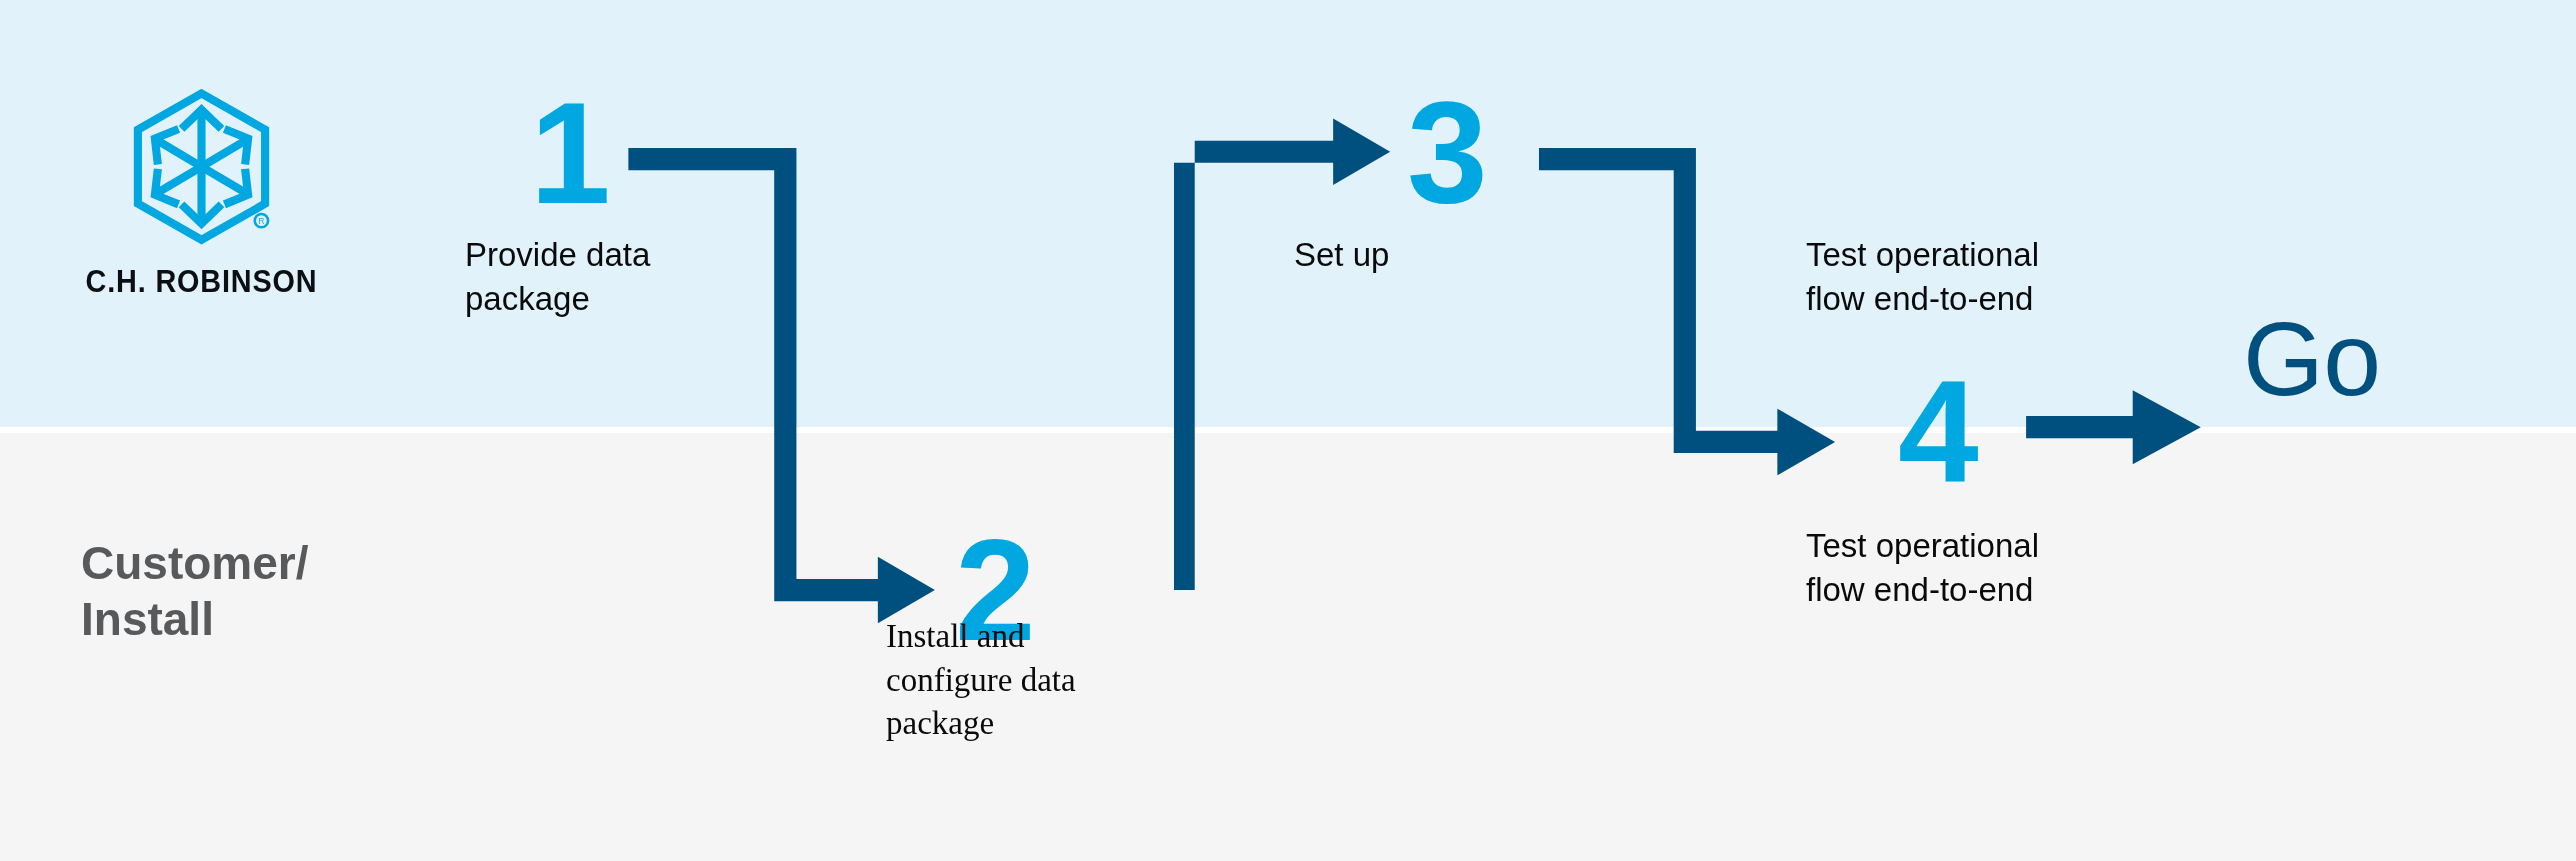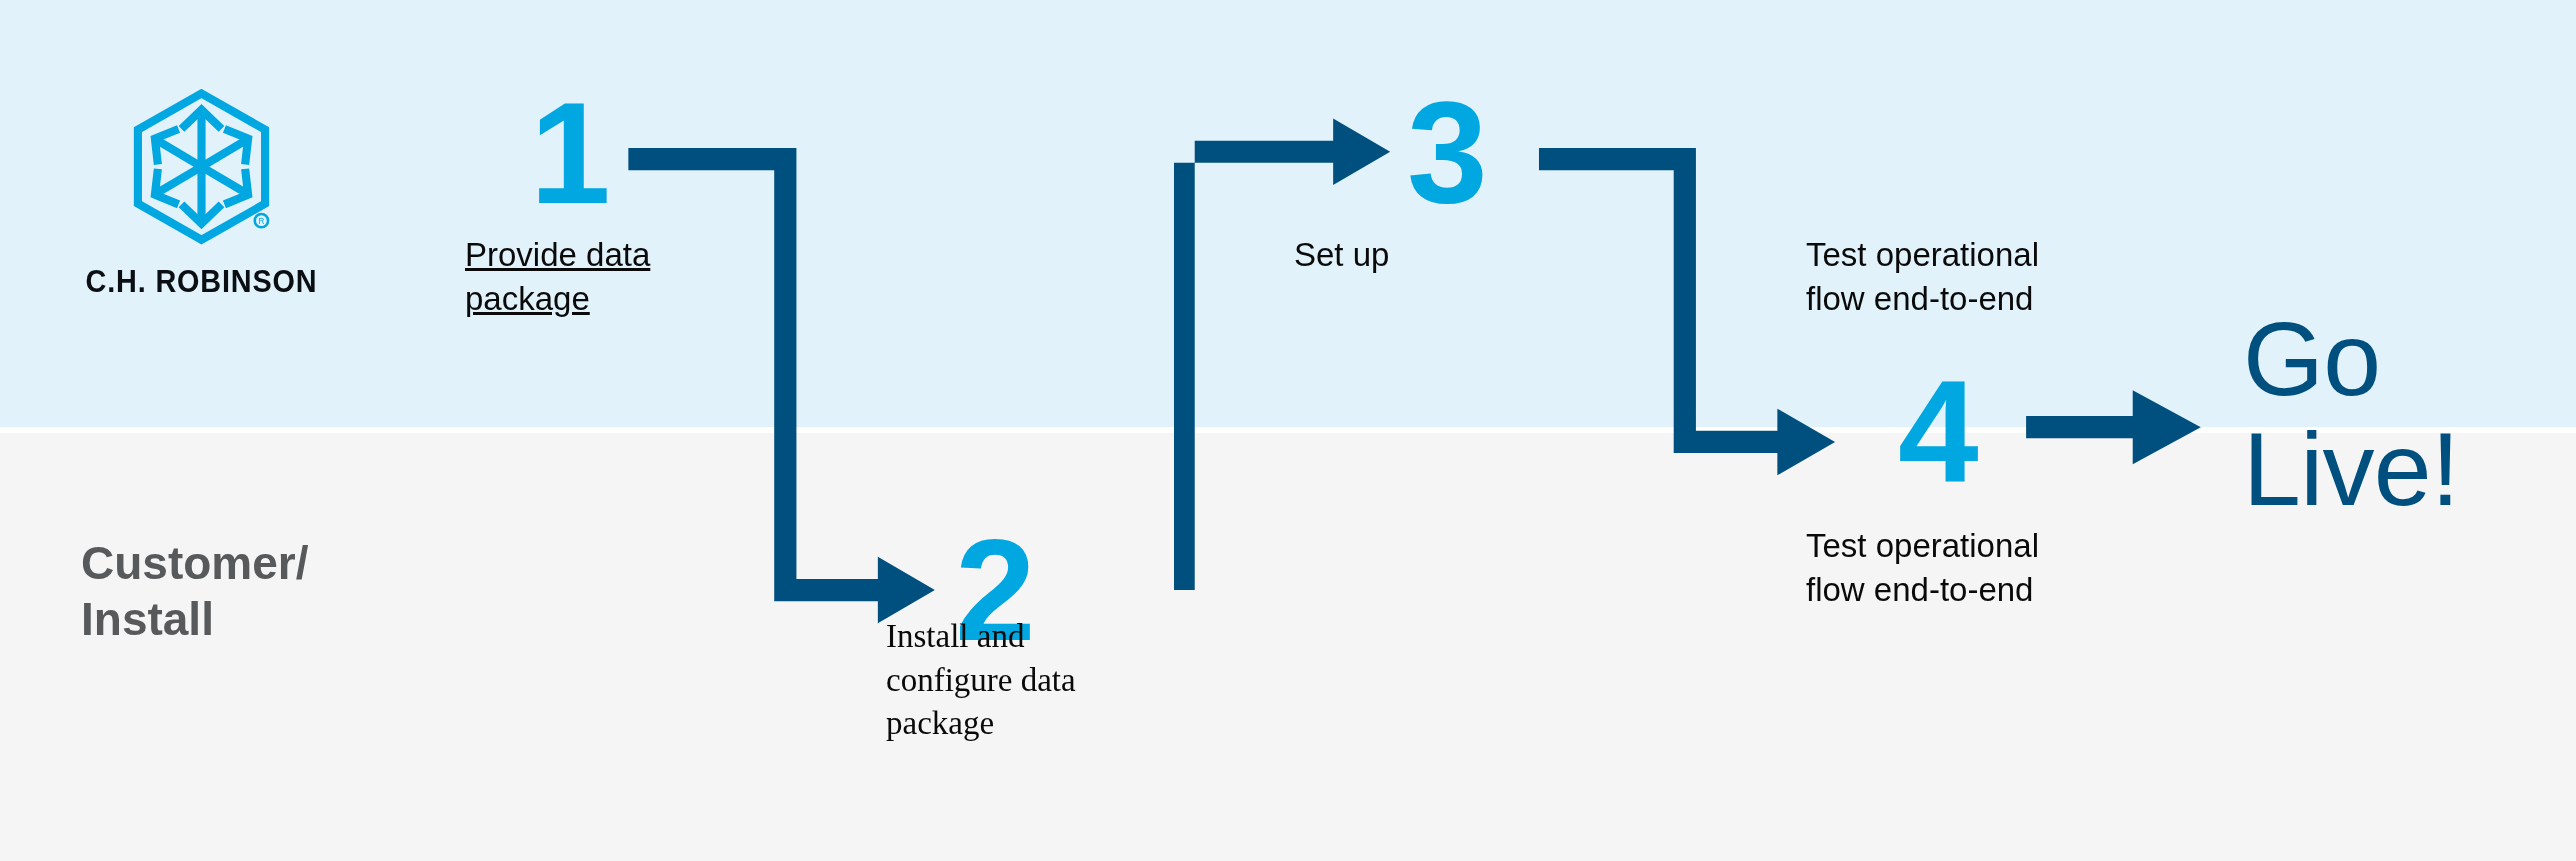--- a/index.html
+++ b/index.html
@@ -192,21 +192,21 @@
         L 2880,527
         L 2972,577
         L 2880,627
         L 2880,592
         L 2736,592
         Z"></path>
     </g>
   </svg>
 
   <div class="step-num" style="left:530px; top:81px;">1</div>
-  <div class="step-text" style="left:465px; top:233px; width:267px;text-decoration:underline;">
+  <div class="step-text" style="left:465px; top:233px; width:267px;">
     <div>Provide data</div>
     <div>package</div>
   </div>
 
   <div class="step-num" style="left:955px; top:518px;">2</div>
   <div class="step-text" style="left:886px; top:615px; width:311px;font-family:Liberation Serif, serif;">
     <div>Install and</div>
     <div>configure data</div>
     <div>package</div>
   </div>
@@ -222,17 +222,16 @@
   </div>
 
   <div class="step-num" style="left:1898px; top:359px;">4</div>
   <div class="step-text" style="left:1806px; top:524px; width:311px;">
     <div>Test operational</div>
     <div>flow end-to-end</div>
   </div>
 
   <div class="golive">
     <div>Go</div>
-    <div>Live!</div>
   </div>
 
 </div>
 
 
 </body></html>

